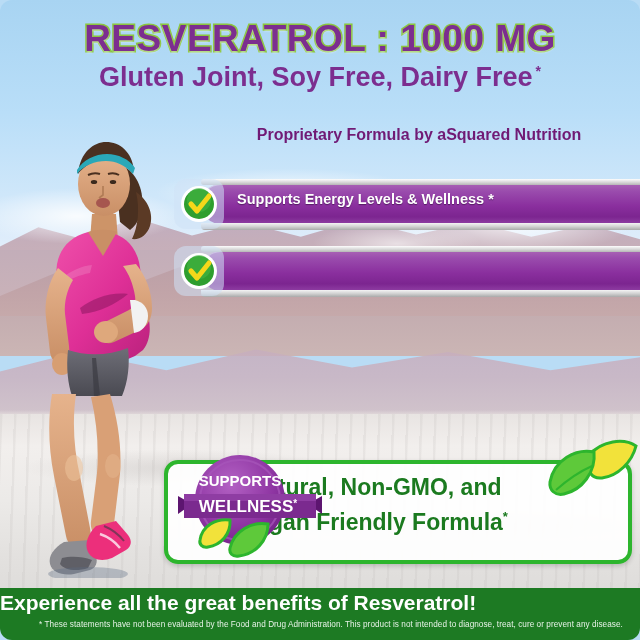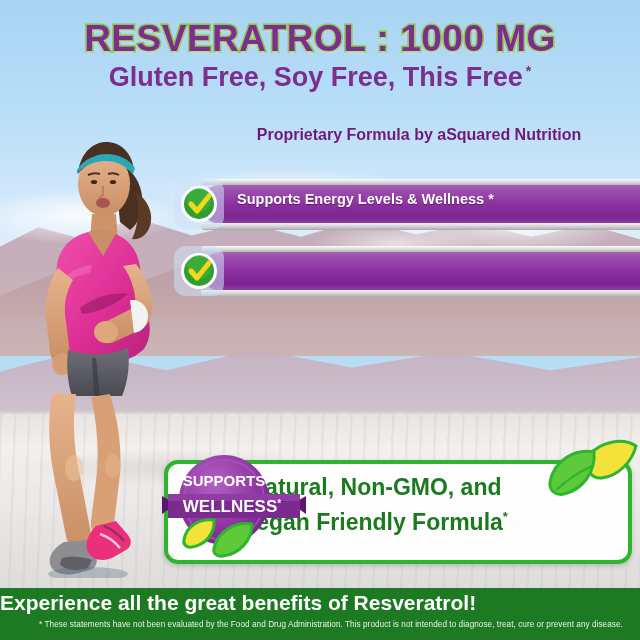--- a/index.html
+++ b/index.html
@@ -1,21 +1,21 @@
 <!DOCTYPE html>
 <html><head>
 <meta charset="utf-8">
 <style>
   html,body{margin:0;padding:0;}
   body{
     width:640px;height:640px;overflow:hidden;
     font-family:"Liberation Sans", sans-serif;
     background:#b9dcf5;
   }
-  #page{position:relative;width:640px;height:640px;overflow:hidden;}
+  #page{position:relative;width:640px;height:640px;overflow:hidden;border-radius:12px;}
 
   
   .sky{
     position:absolute;left:0;top:0;width:640px;height:250px;
     background:linear-gradient(180deg,#a8d4f2 0%,#b9def8 45%,#cfe7fa 78%,#e2eefb 100%);
   }
   .cloudband{
     position:absolute;left:0;top:150px;width:640px;height:120px;
     background:
       radial-gradient(ellipse 150px 40px at 12% 55%, rgba(255,255,255,.85), rgba(255,255,255,0) 70%),
@@ -116,21 +116,21 @@
     background:rgba(255,255,255,.93);
     border:4px solid #2db52d;border-radius:14px;
     box-shadow:0 2px 5px rgba(0,0,0,.18);
   }
   .nat-text{
     position:absolute;left:135px;top:472px;width:480px;
     font-size:23px;font-weight:bold;color:#1b7a1f;line-height:30px;
     text-align:center;
   }
   .nat-text sup{font-size:13px;vertical-align:super;}
-  .badge{position:absolute;left:160px;top:450px;width:150px;height:116px;}
+  .badge{position:absolute;left:176px;top:450px;width:150px;height:116px;}
   .leaf-tr{position:absolute;left:536px;top:438px;width:104px;height:74px;}
 
   
   .footer{
     position:absolute;left:0;top:588px;width:640px;height:52px;
     background:#1d7a23;
   }
   .footer-head{
     position:absolute;left:0;top:591px;width:640px;text-align:left;
     font-size:21px;font-weight:bold;color:#ffffff;
@@ -216,21 +216,21 @@
       <path d="M44 440 c8 -2 20 -2 30 2 l-4 8 c-12 4 -24 2 -28 -4z" fill="#5f5f66"></path>
       <path d="M78 408 c-8 8 -12 18 -8 26 c4 8 14 10 24 6 l14 -8 c6 -4 6 -10 2 -15 l-12 -14z" fill="#ec2f7b"></path>
       <path d="M82 416 q12 4 20 14" stroke="#ffffff" stroke-width="2.4" fill="none" opacity=".75"></path>
       <path d="M86 408 q12 5 20 15" stroke="#3b3b42" stroke-width="2" fill="none" opacity=".6"></path>
 
       <ellipse cx="70" cy="456" rx="40" ry="7" fill="#5d6c85" opacity=".35"></ellipse>
     </svg>
   </div>
 
   <div class="title">RESVERATROL : 1000 MG</div>
-  <div class="subtitle"><span>Gluten Free, Soy Free, This Free</span><sup>*</sup></div>
+  <div class="subtitle"><span>Gluten Joint, Soy Free, Dairy Free</span><sup>*</sup></div>
   <div class="formula-head">Proprietary Formula by aSquared Nutrition</div>
 
   <div class="bars">
 
 
     <div class="bar-row">
       <div class="bar"></div>
       <div class="bar-text">Supports Energy Levels &amp; Wellness *</div>
       <div class="check">
         <svg width="52" height="52" viewBox="0 0 52 52">

